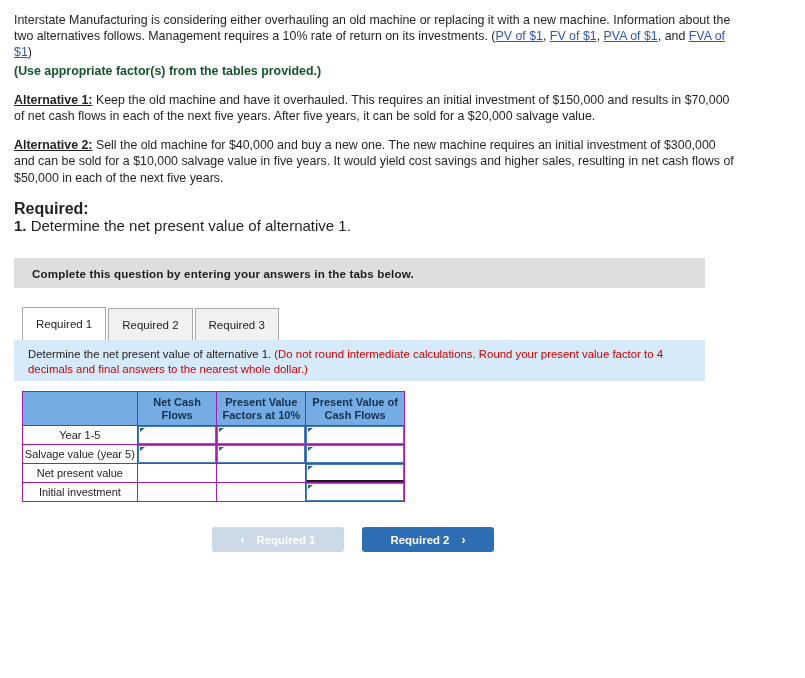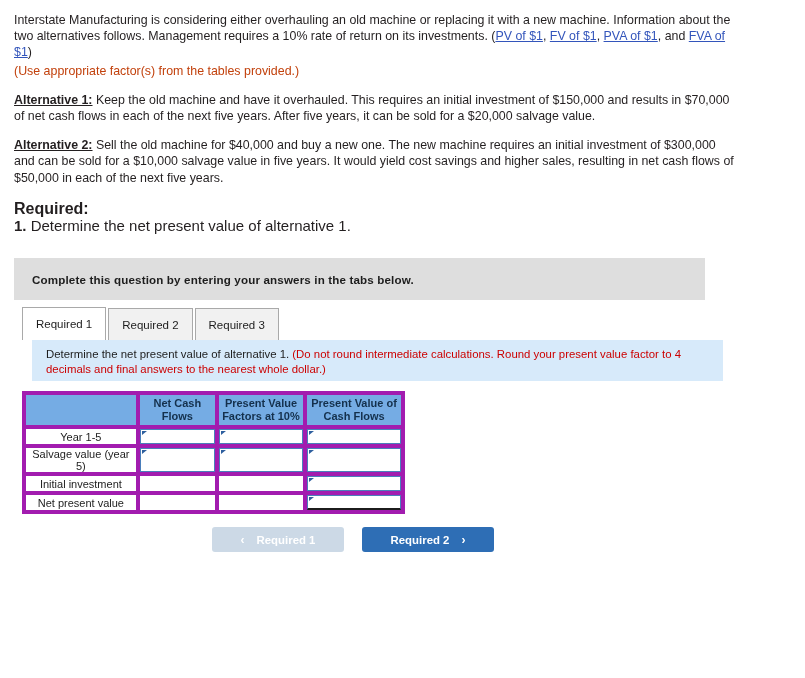--- a/index.html
+++ b/index.html
@@ -10,32 +10,32 @@
     font-family: "Liberation Sans", sans-serif;
     color: #231f20;
   }
   .page { position: relative; width: 805px; height: 678px; overflow: hidden; }
 
   
   .stem { padding: 12px 68px 0 14px; }
   .stem p { margin: 0 0 2px 0; font-size: 12.4px; line-height: 16.2px; }
   .stem .para-gap { margin-bottom: 13px; }
   .lnk { color: #3355bb; text-decoration: underline; }
-  .red-bold { color: #c2410c; font-weight: normal; }
+  .red-bold { color: #14532d; font-weight: bold; }
   .alt-label { font-weight: bold; text-decoration: underline; }
 
   .req-block { margin-top: 15px; }
   .req-block .req-head { font-weight: bold; font-size: 16px; line-height: 16.2px; margin: 0; }
   .req-block .req-line { font-size: 15px; line-height: 17px; margin: 0; }
   .req-num { font-weight: bold; }
 
   
   .gray-banner {
     position: absolute; left: 14px; top: 258px;
-    width: 691px; height: 42px;
+    width: 691px; height: 30px;
     background: #dedede;
     display: flex; align-items: center;
   }
   .gray-banner span {
     font-size: 11.6px; font-weight: bold; letter-spacing: .15px;
     padding-left: 18px; color: #1d1d1d;
   }
 
   
   .tabstrip {
@@ -51,37 +51,37 @@
     font-size: 11.5px;
     background: #f1f1f1;
     color: #1d1d1d;
     margin-right: 2px;
     position: relative;
   }
   .tab.active { background: #ffffff; z-index: 3; height: 33px; }
 
   
   .blue-box {
-    position: absolute; left: 32px; top: 340px;
+    position: absolute; left: 14px; top: 340px;
     width: 691px; height: 41px;
     background: #d7eafa;
     padding: 7px 10px 8px 14px;
   }
   .blue-box .line { font-size: 11.4px; line-height: 14.6px; color: #1d1d1d; }
   .blue-box .red { color: #cc0000; }
 
   
   .tbl {
     position: absolute; left: 22px; top: 391px;
     width: 383px;
     border-collapse: collapse;
     font-size: 11px;
   }
   .tbl th, .tbl td {
-    border: 4px solid #a21caf;
+    border: 1px solid #a21caf;
     padding: 0;
     height: 19px;
   }
   .tbl thead th {
     background: #75ace4;
     color: #14304c;
     font-weight: bold;
     font-size: 11px;
     line-height: 13px;
     height: 34px;
@@ -226,44 +226,44 @@
           </td>
         <td class="cell">
             <span class="inp">
               <span class="val"></span>
             </span>
           </td>
       </tr>
 
 
       <tr>
+        <td class="rowlabel">Net present value</td>
+        <td class="cell">
+            <span class="val"></span>
+          </td>
+        <td class="cell">
+            <span class="val"></span>
+          </td>
+        <td class="cell">
+            <span class="inp thickbottom">
+              <span class="val"></span>
+            </span>
+          </td>
+      </tr>
+
+      <tr>
         <td class="rowlabel">Initial investment</td>
         <td class="cell">
             <span class="val"></span>
           </td>
         <td class="cell">
             <span class="val"></span>
           </td>
         <td class="cell">
             <span class="inp">
-              <span class="val"></span>
-            </span>
-          </td>
-      </tr>
-
-      <tr>
-        <td class="rowlabel">Net present value</td>
-        <td class="cell">
-            <span class="val"></span>
-          </td>
-        <td class="cell">
-            <span class="val"></span>
-          </td>
-        <td class="cell">
-            <span class="inp thickbottom">
               <span class="val"></span>
             </span>
           </td>
       </tr>
 
     </tbody>
   </table>
 
   <div class="navrow">
     <div class="navbtn prev">

